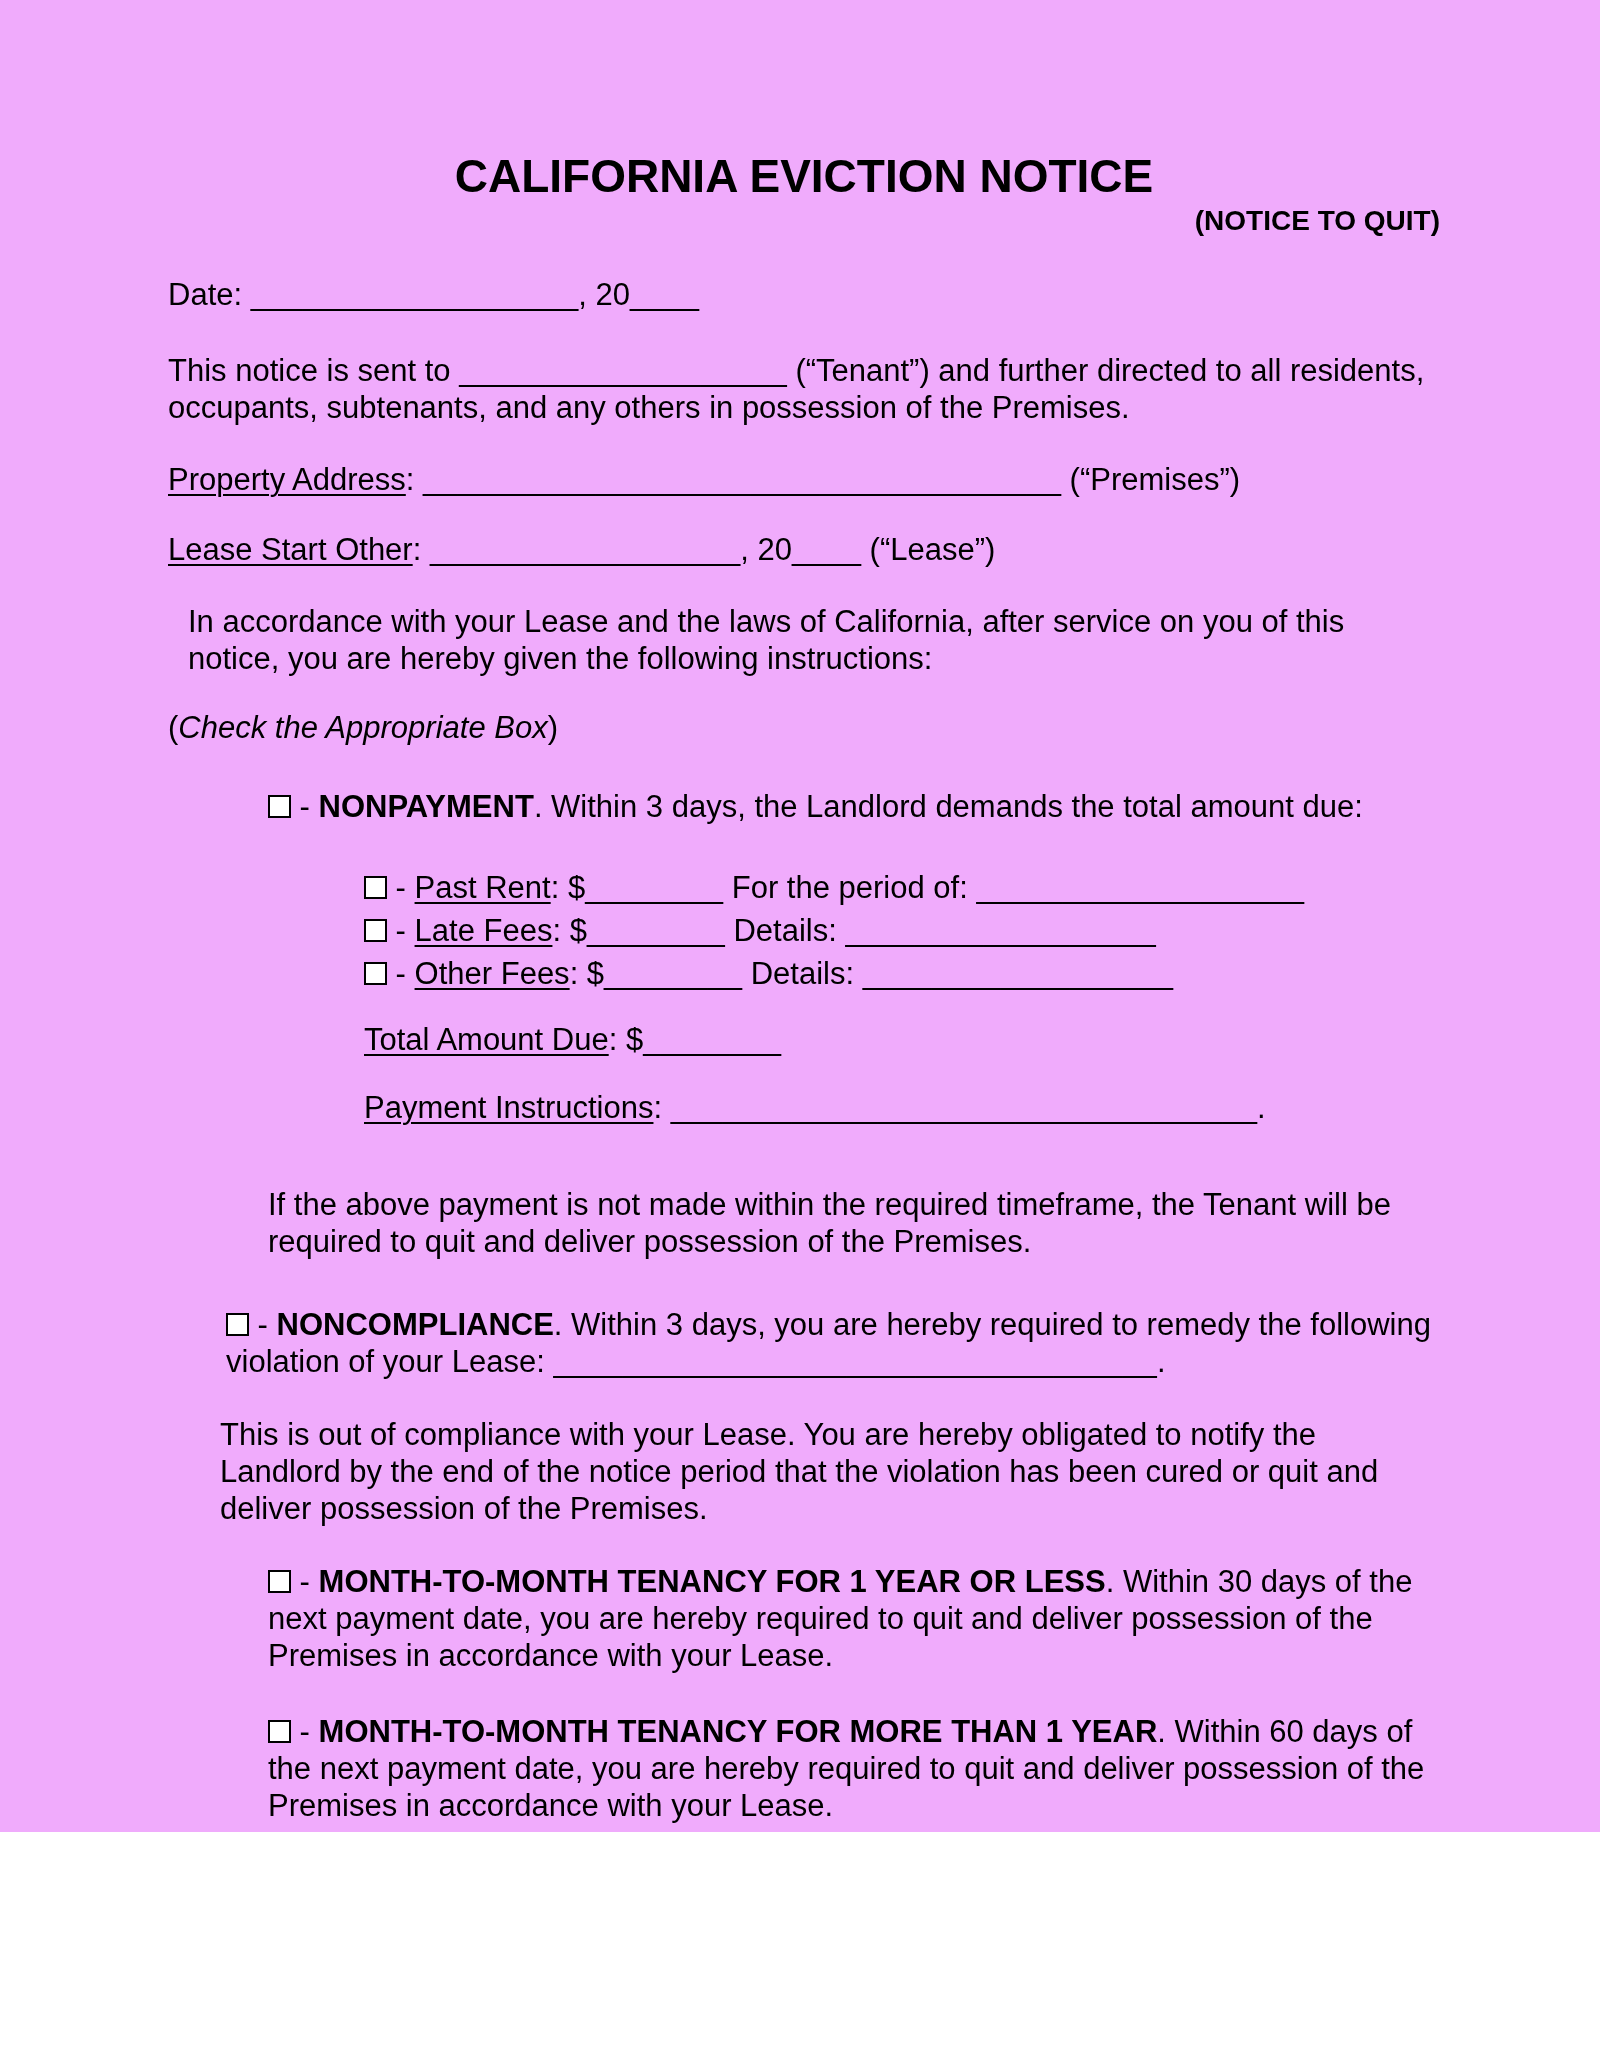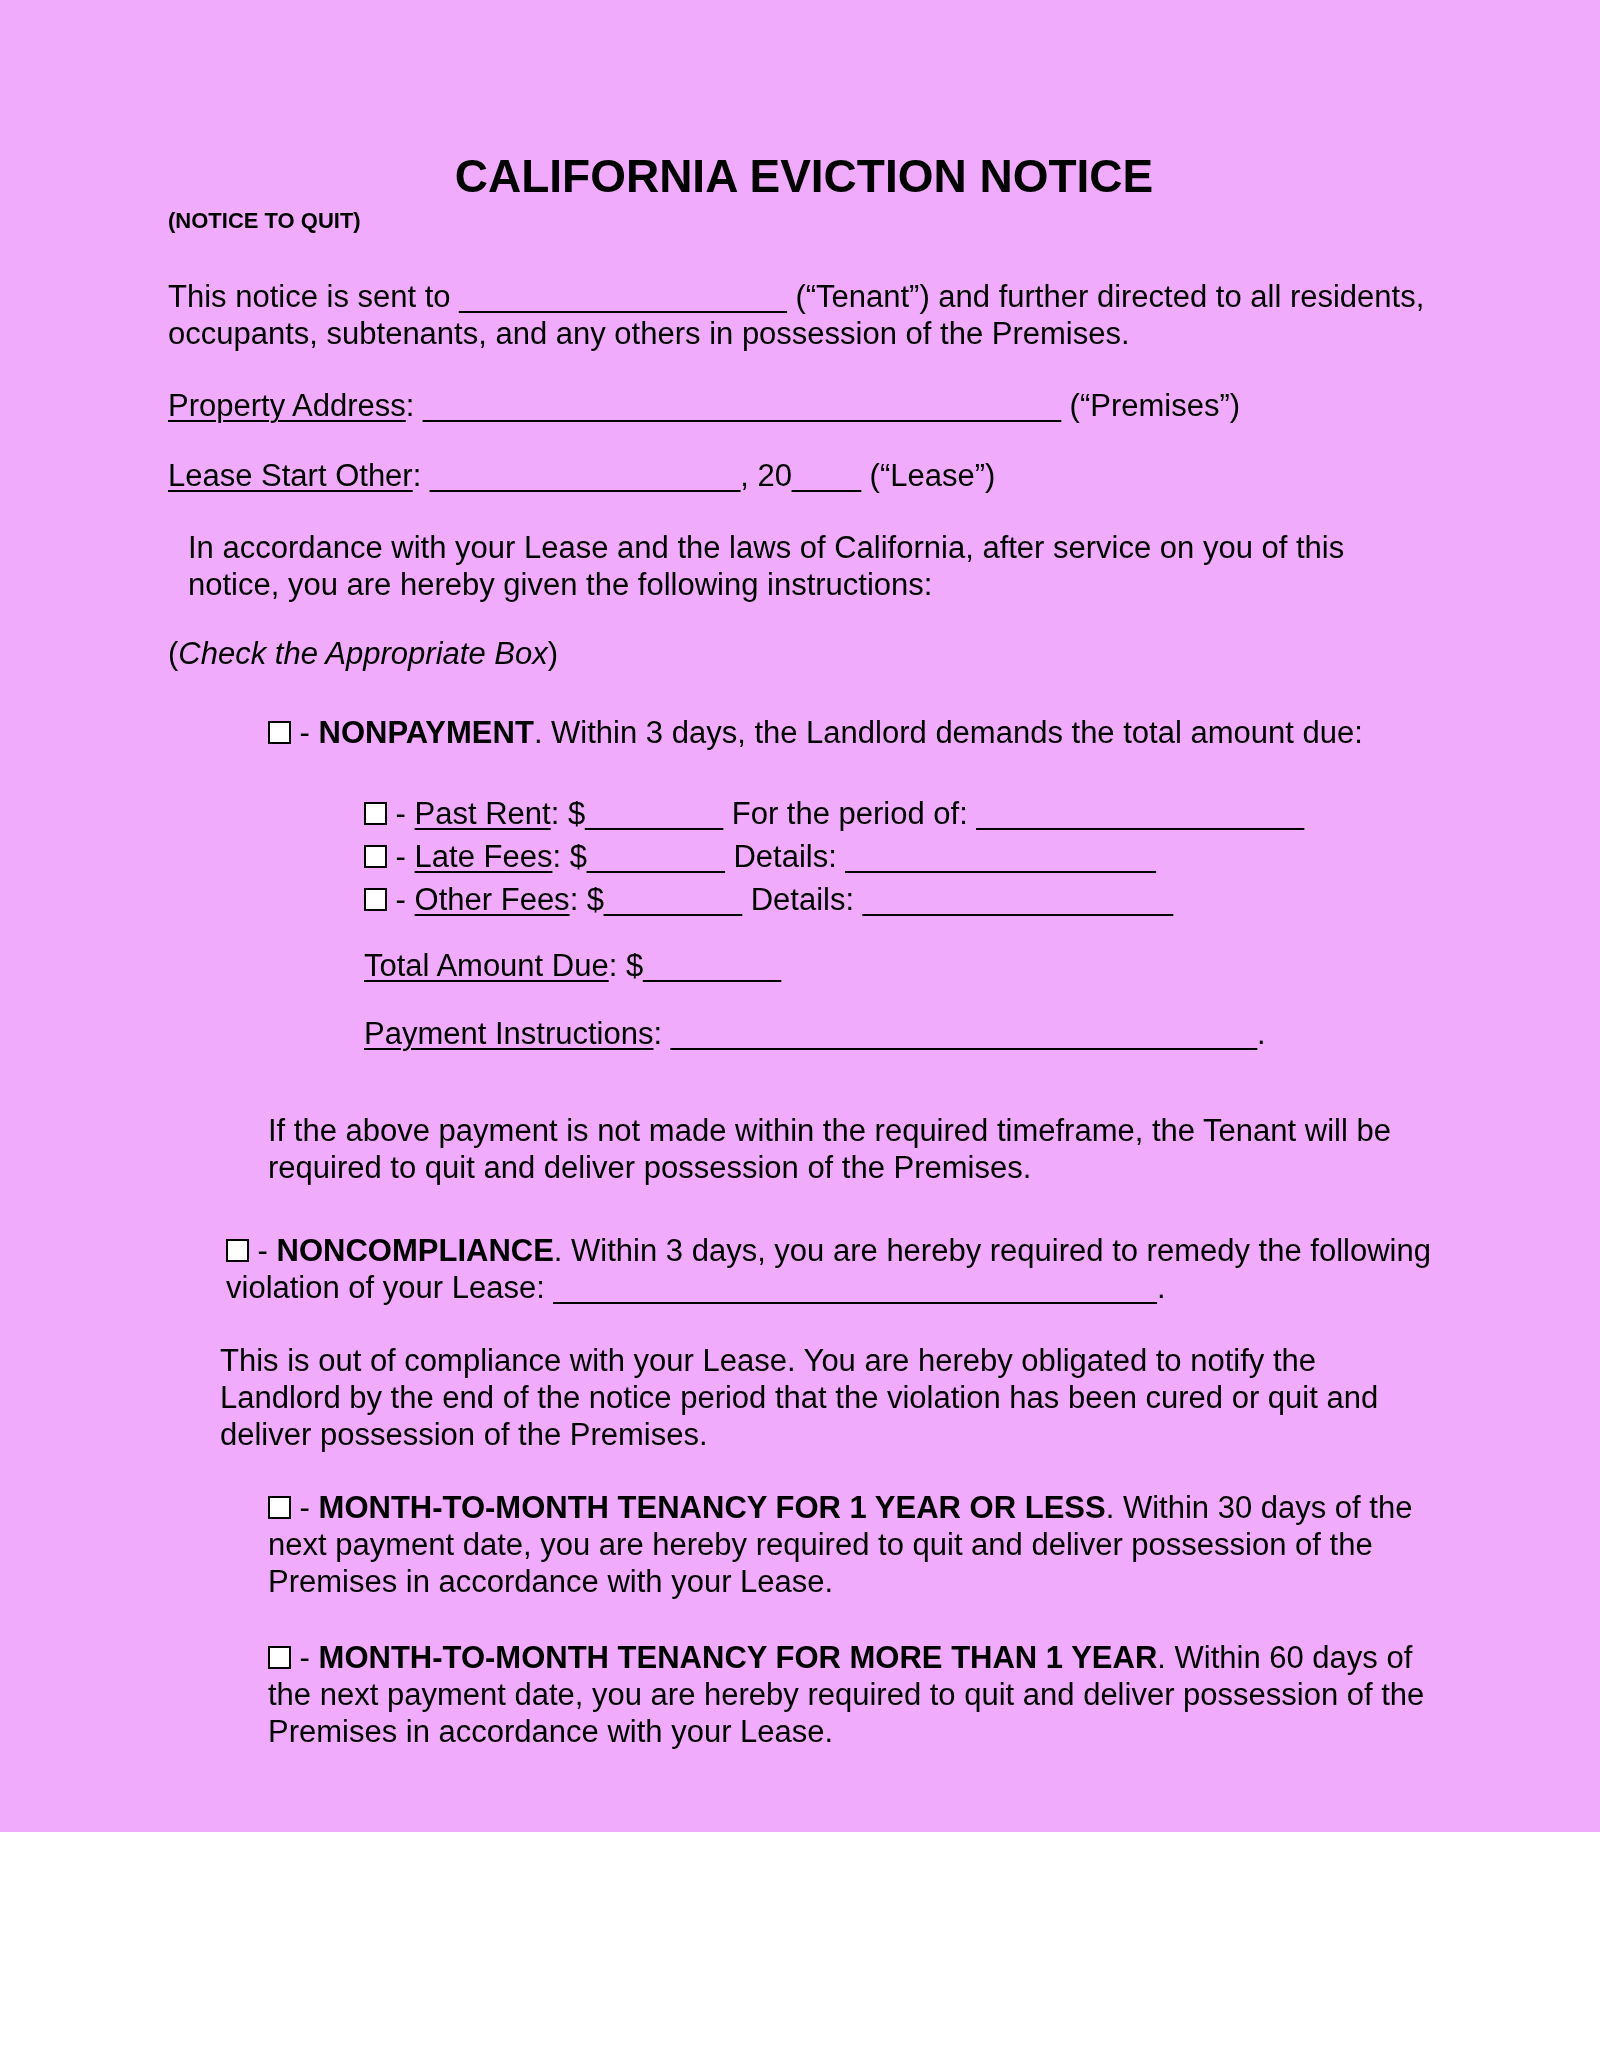--- a/index.html
+++ b/index.html
@@ -10,21 +10,21 @@
     font-family:"Liberation Sans", sans-serif;
     font-size:31px; line-height:37px;
     overflow:hidden;
   }
   p { margin:0; }
   h1.title {
     margin:0; text-align:center; font-size:46px; line-height:46px;
     font-weight:bold; letter-spacing:0;
   }
   .subtitle {
-    margin-top:3px; text-align:left; font-size:22px; line-height:37px;
+    margin-top:3px; text-align:right; font-size:28px; line-height:37px;
     font-weight:bold;
   }
   .ul {
     text-decoration:underline;
     text-decoration-thickness:2px;
     text-underline-offset:4px;
   }
   .b { font-weight:bold; }
   .it { font-style:italic; }
   .cb {
@@ -65,20 +65,21 @@
   }
 </style>
 </head>
 <body>
 
 <div class="page">
 
   <h1 class="title">CALIFORNIA EVICTION NOTICE</h1>
   <div class="subtitle">(NOTICE TO QUIT)</div>
 
+  <p class="m-date"><span>Date: </span><span>___________________</span><span>, 20</span><span>____</span></p>
 
   <p class="m-intro"><span>This notice is sent to </span><span>___________________</span><span> (“Tenant”) and further directed to all residents, occupants, subtenants, and any others in possession of the Premises.</span></p>
 
   <p class="m-prop"><span class="ul">Property Address</span><span>: </span><span>_____________________________________</span><span> (“Premises”)</span></p>
 
   <p class="m-lease"><span class="ul">Lease Start Other</span><span>: </span><span>__________________</span><span>, 20</span><span>____</span><span> (“Lease”)</span></p>
 
   <p class="m-instr">In accordance with your Lease and the laws of California, after service on you of this notice, you are hereby given the following instructions:</p>
 
   <p class="m-note"><span>(</span><span class="it">Check the Appropriate Box</span><span>)</span></p>

